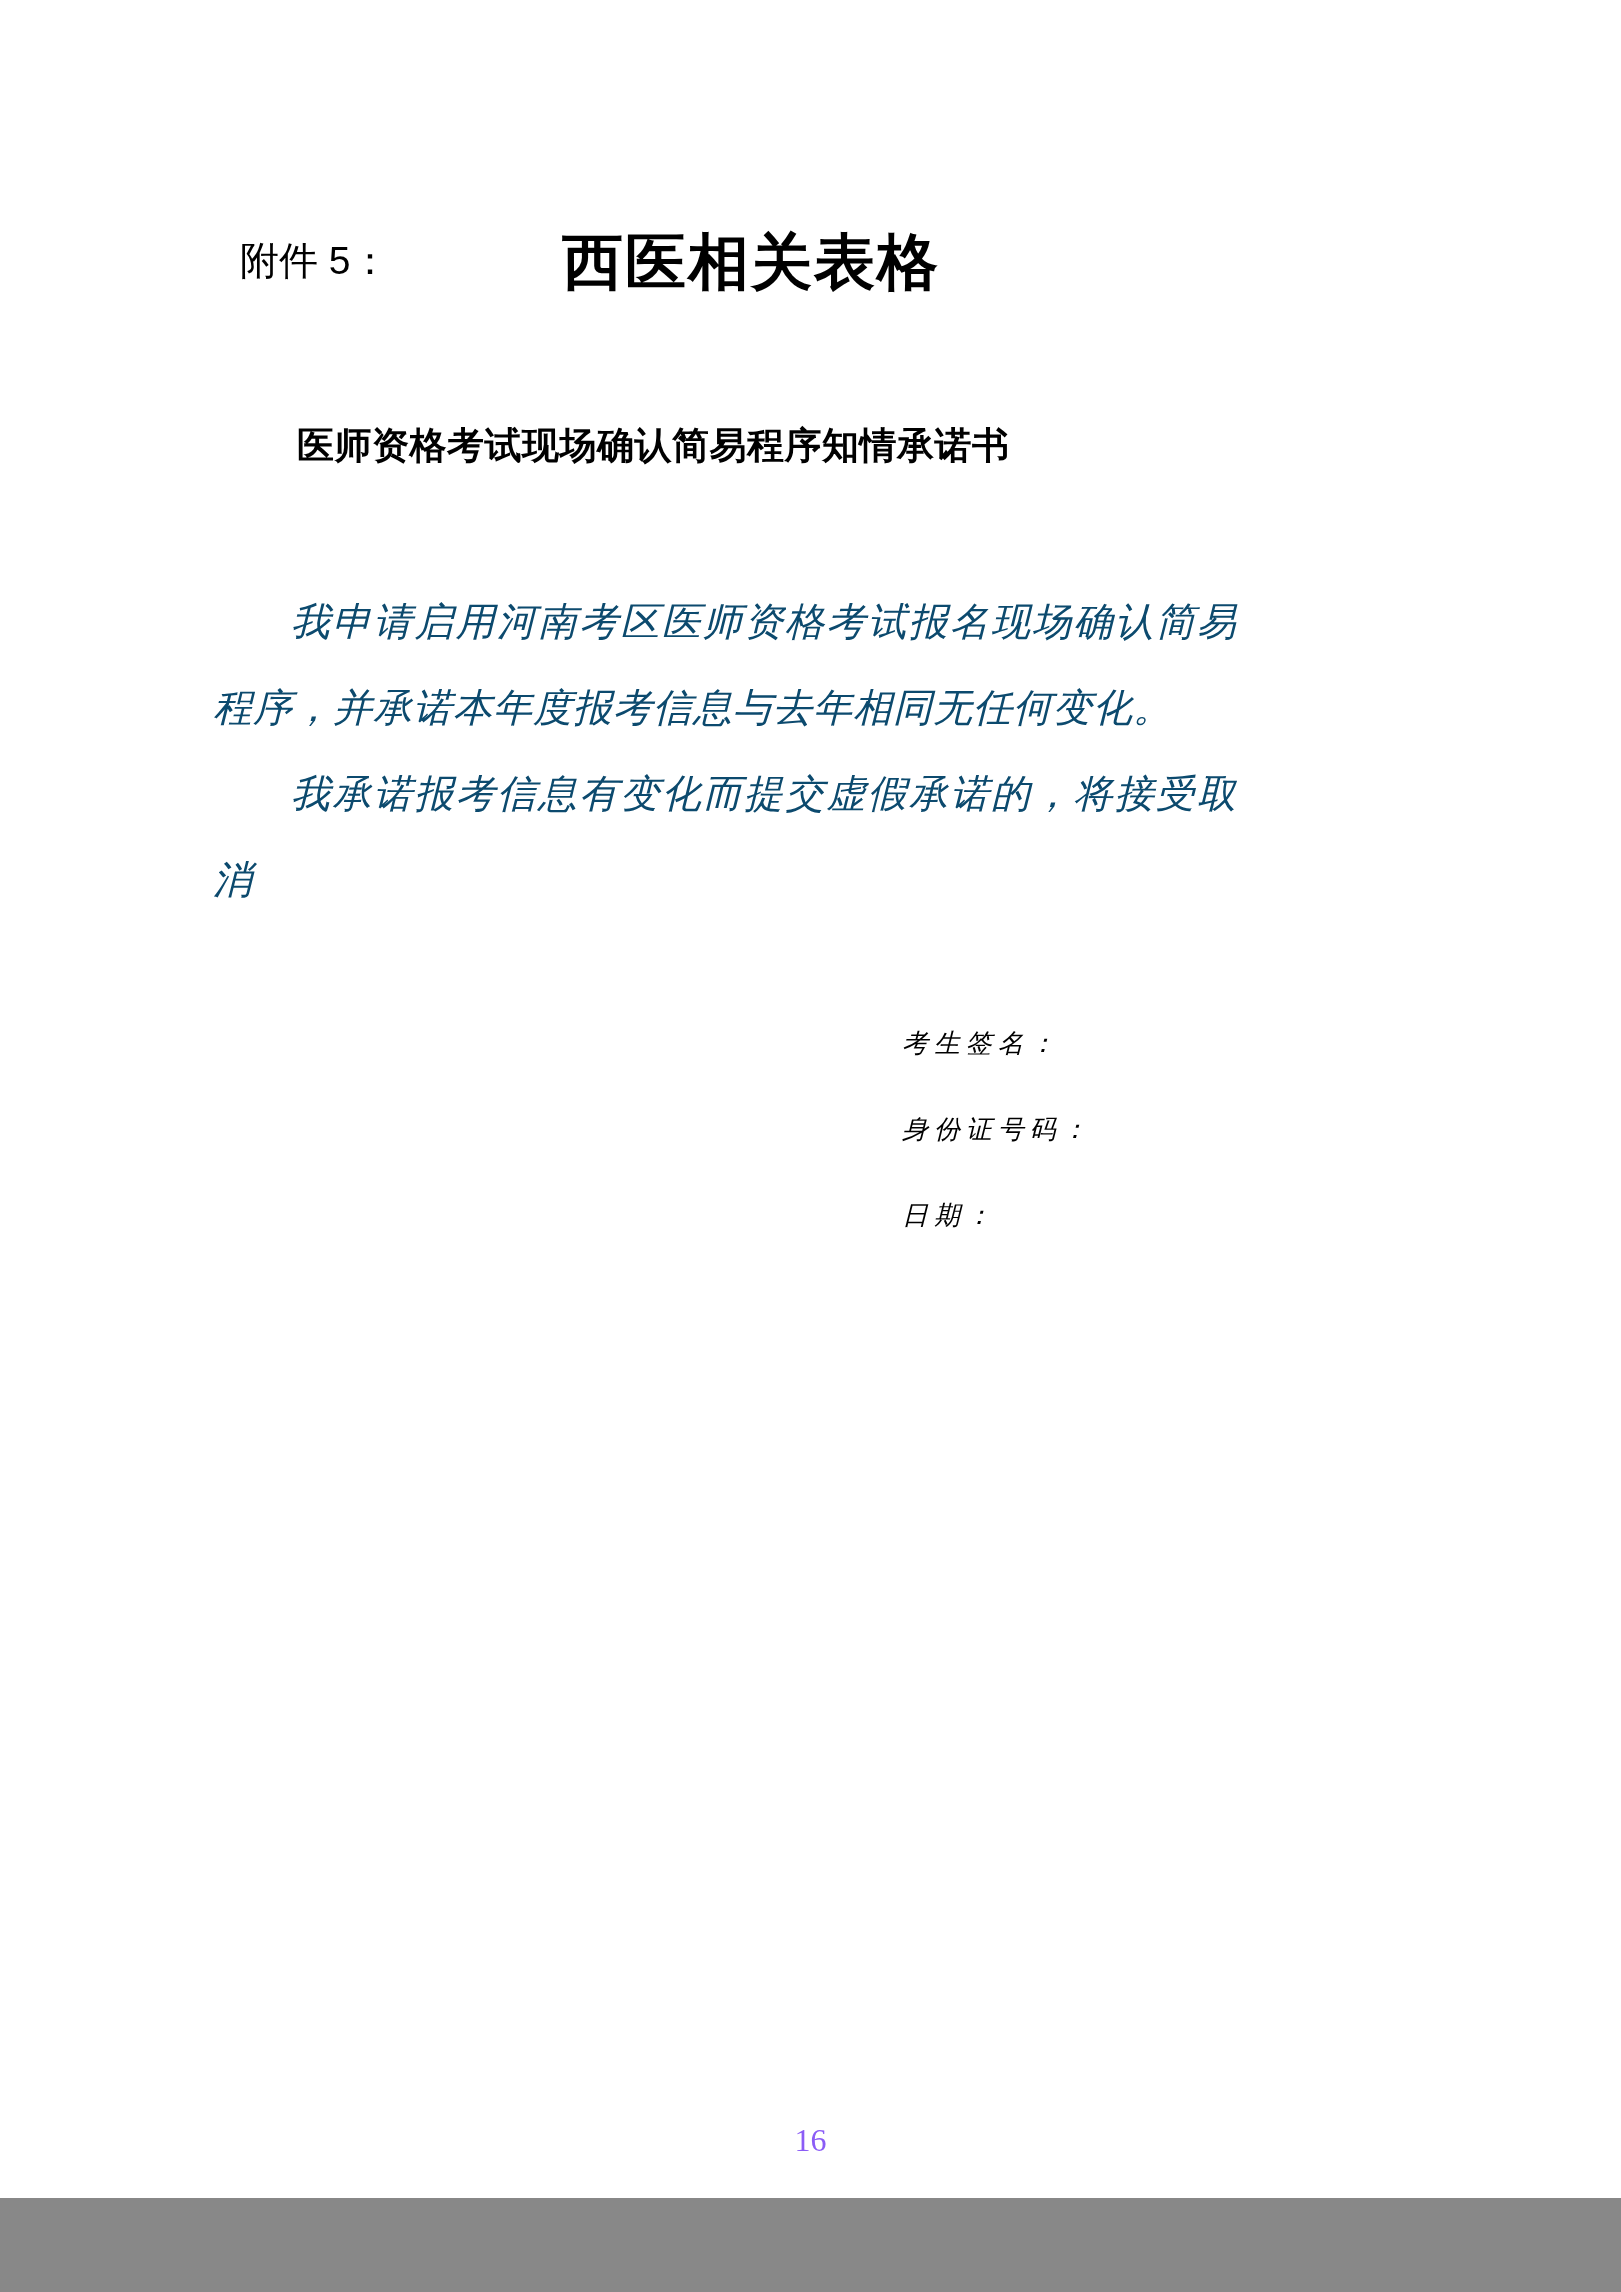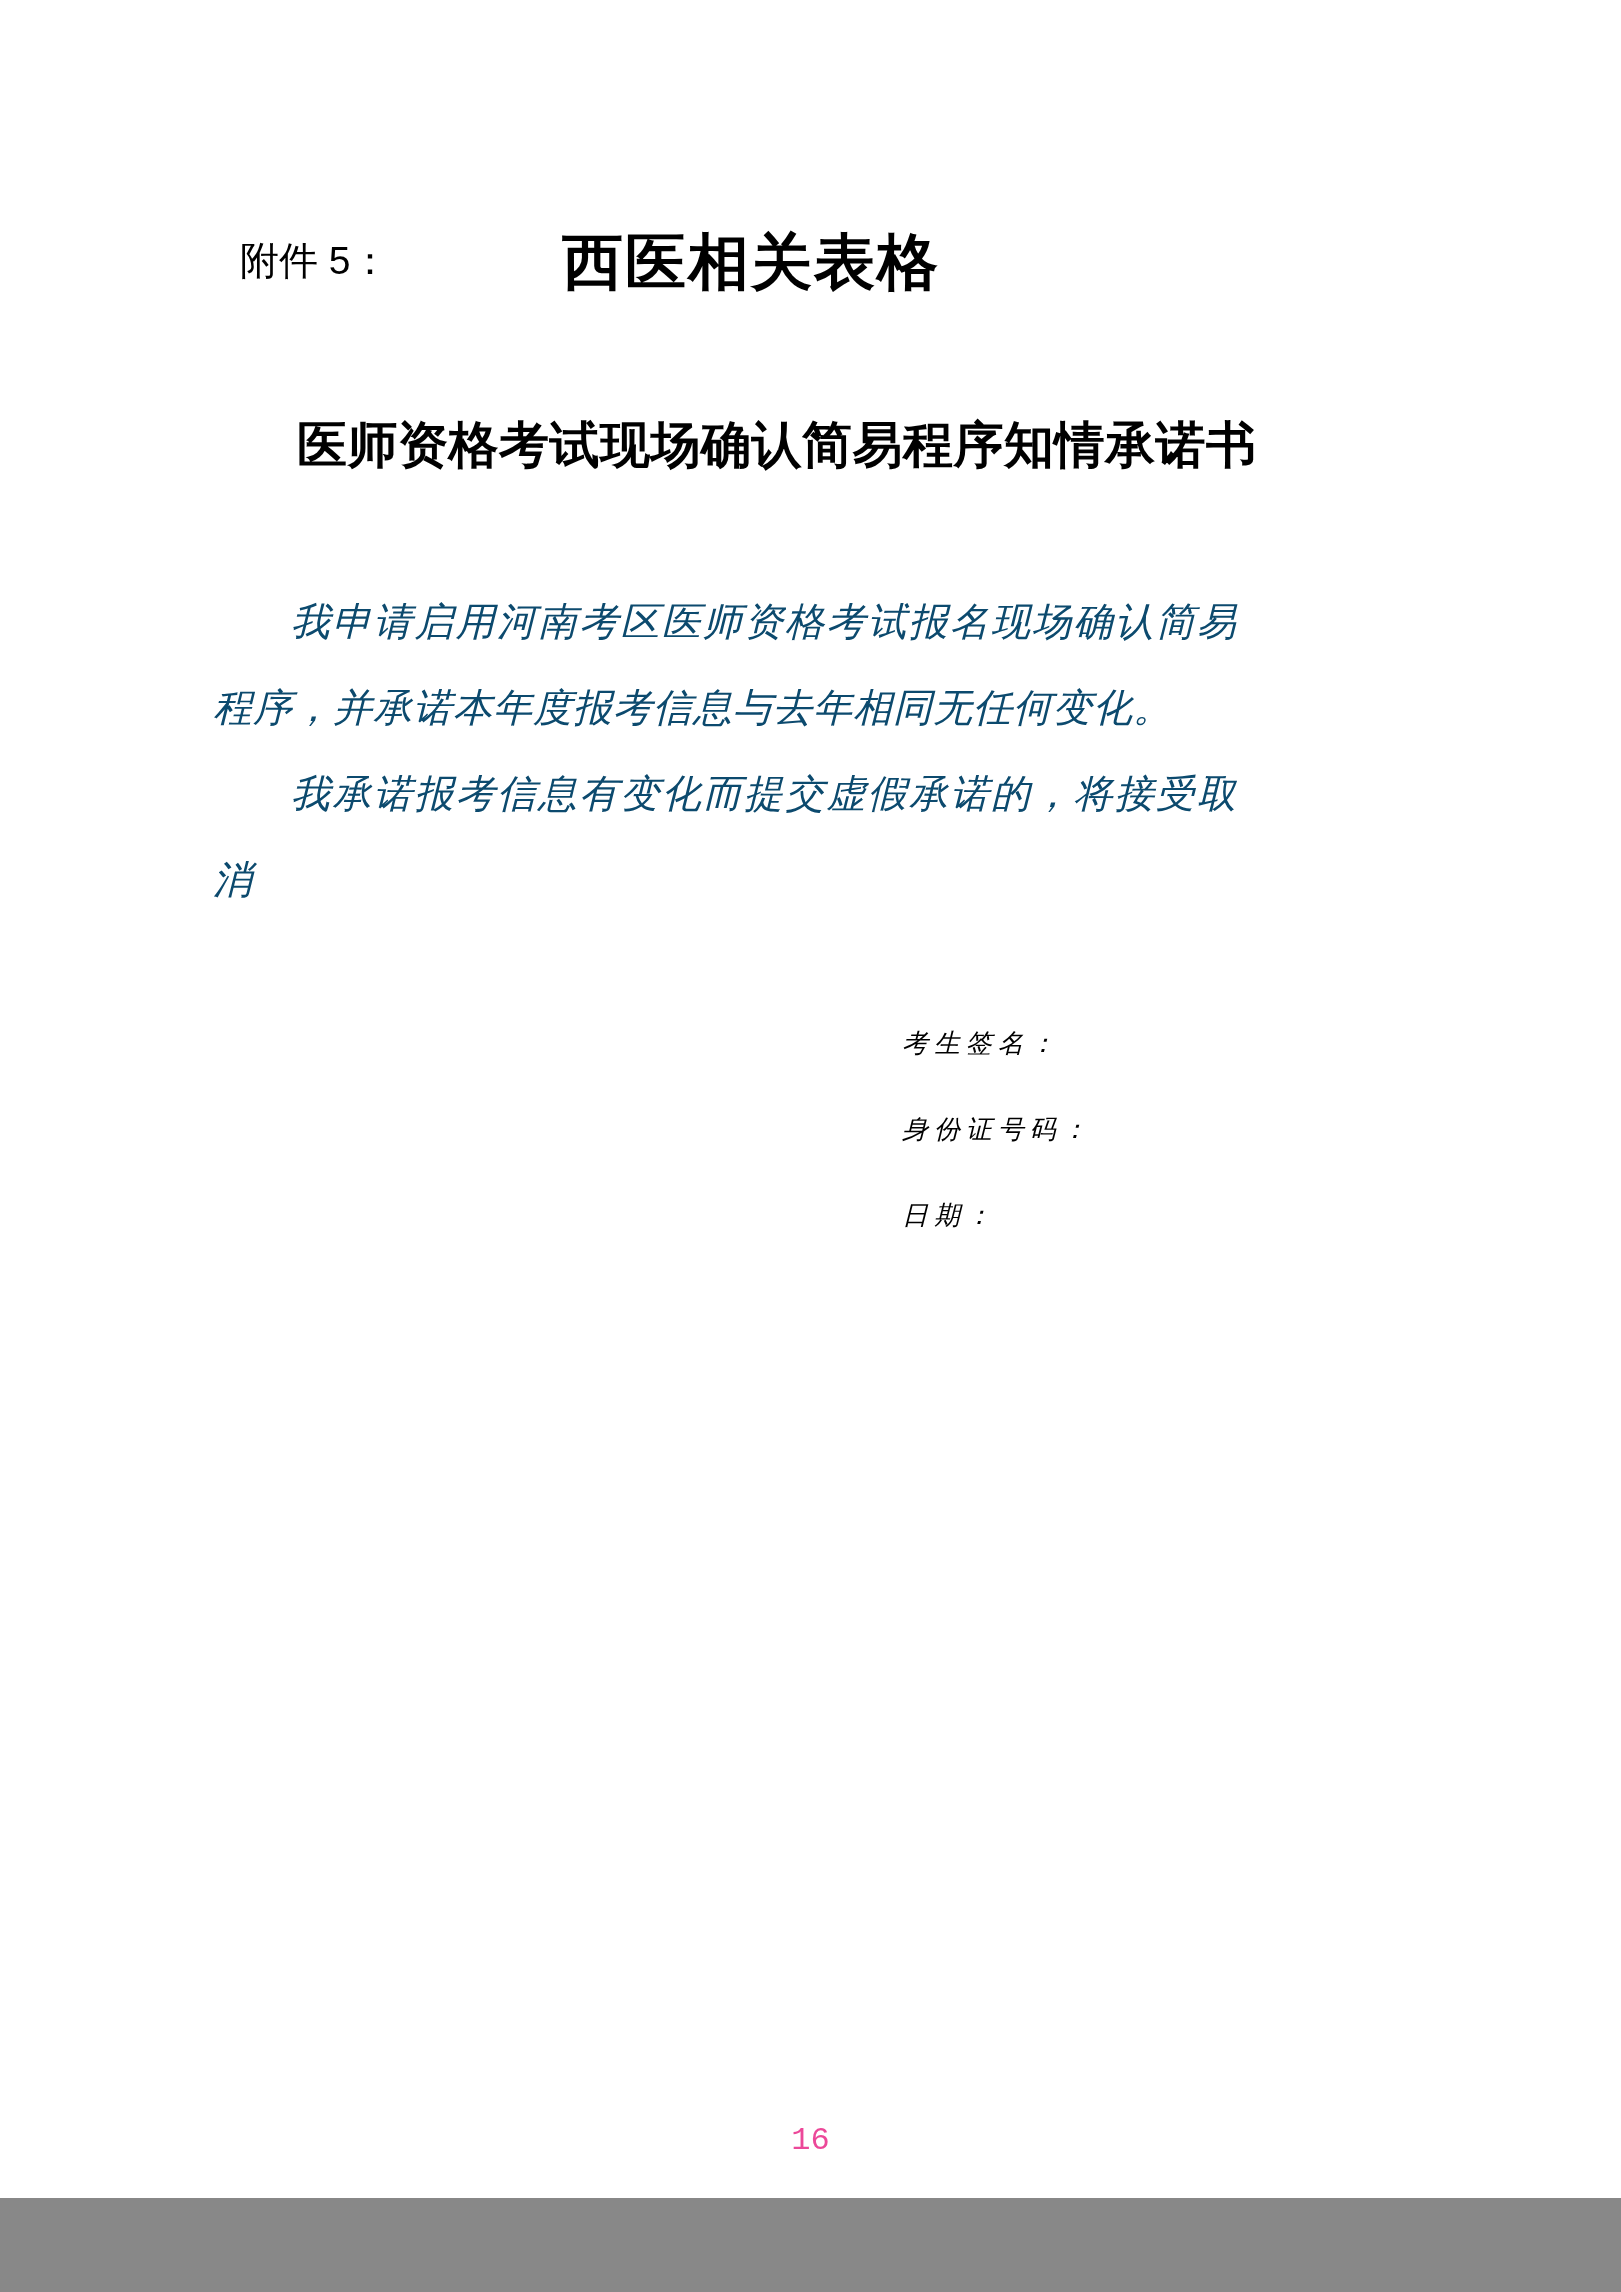--- a/index.html
+++ b/index.html
@@ -44,21 +44,21 @@
   }
 
   
   .subtitle {
     position: absolute;
     left: 297px;
     top: 416px;
     margin: 0;
     font-family: "Liberation Serif", "DejaVu Serif", serif;
     font-weight: bold;
-    font-size: 50px;
+    font-size: 37px;
     line-height: 59px;
     letter-spacing: 0.5px;
     color: #000000;
     white-space: nowrap;
   }
 
   
   .body-text {
     position: absolute;
     left: 213px;
@@ -99,24 +99,24 @@
     white-space: nowrap;
   }
 
   
   .page-number {
     position: absolute;
     left: 0;
     top: 2121px;
     width: 100%;
     text-align: center;
-    font-family: Liberation Mono, monospace;
+    font-family: Liberation Serif, serif;
     font-size: 32px;
     line-height: 39px;
-    color: #ec4899;
+    color: #8b5cf6;
   }
 </style>
 </head>
 <body>
 
 <div class="page">
 
   <span class="attachment-label">附件 5：</span>
 
   <h1 class="doc-title">西医相关表格</h1>

